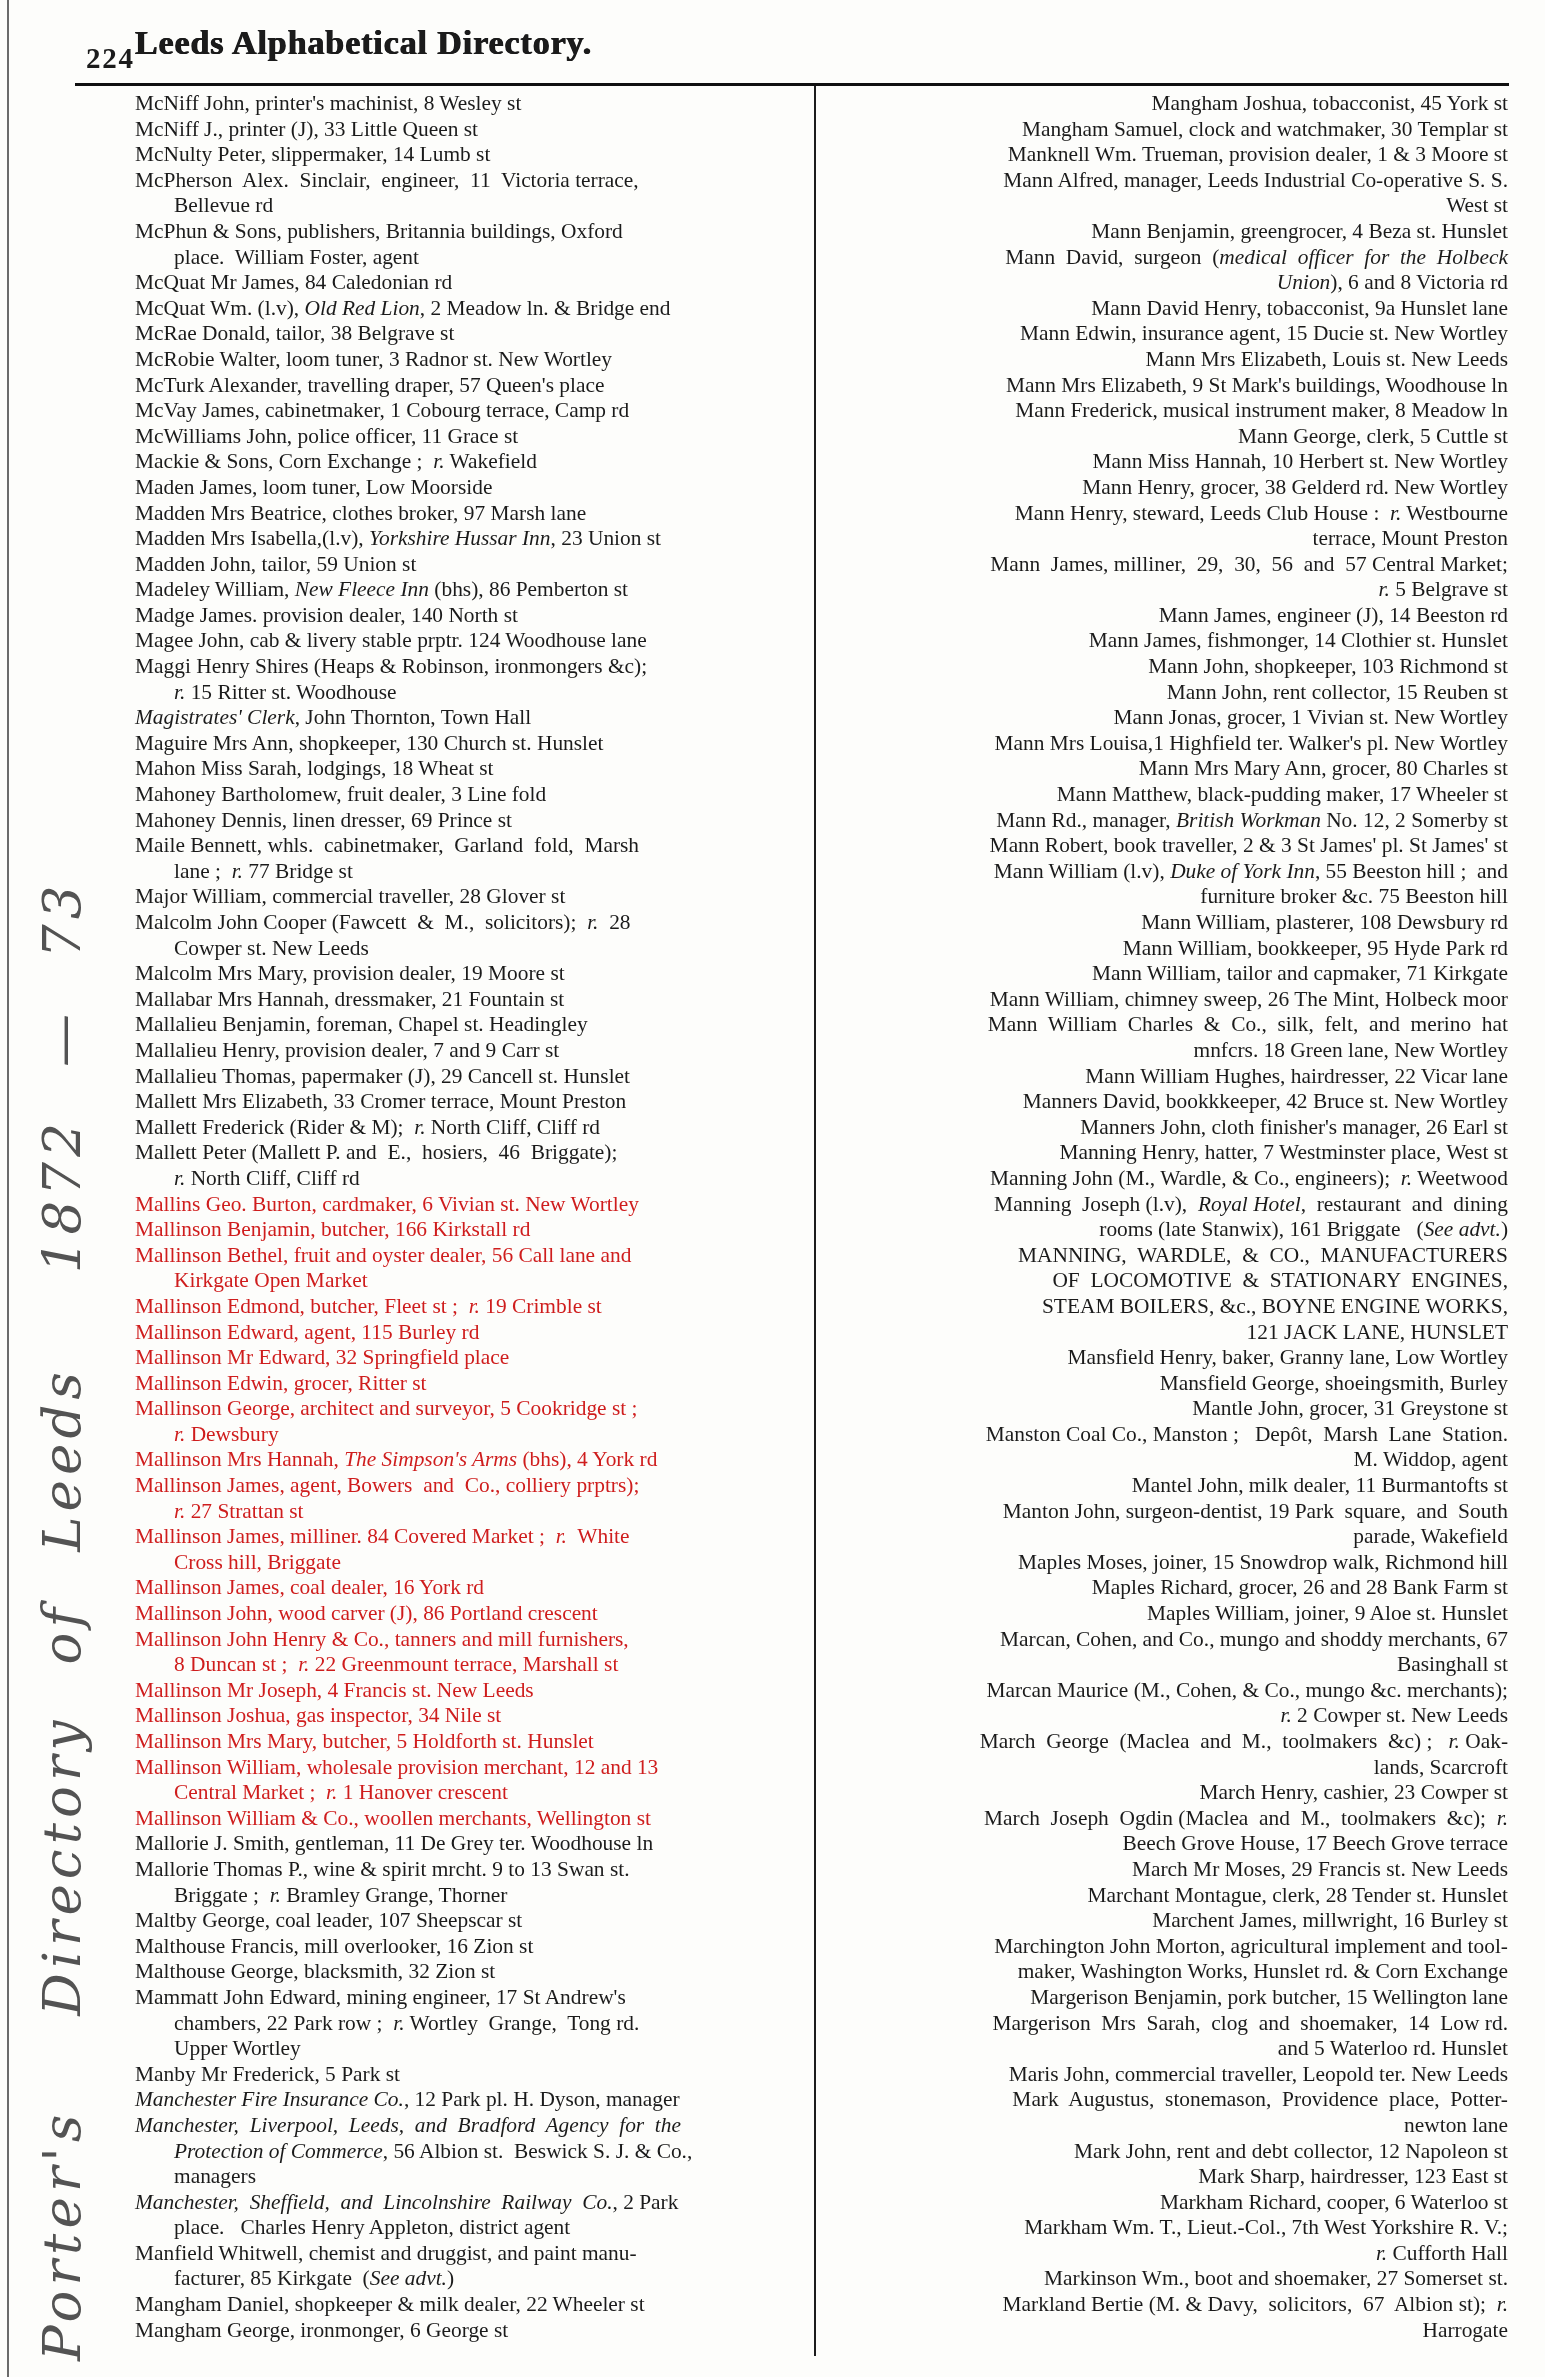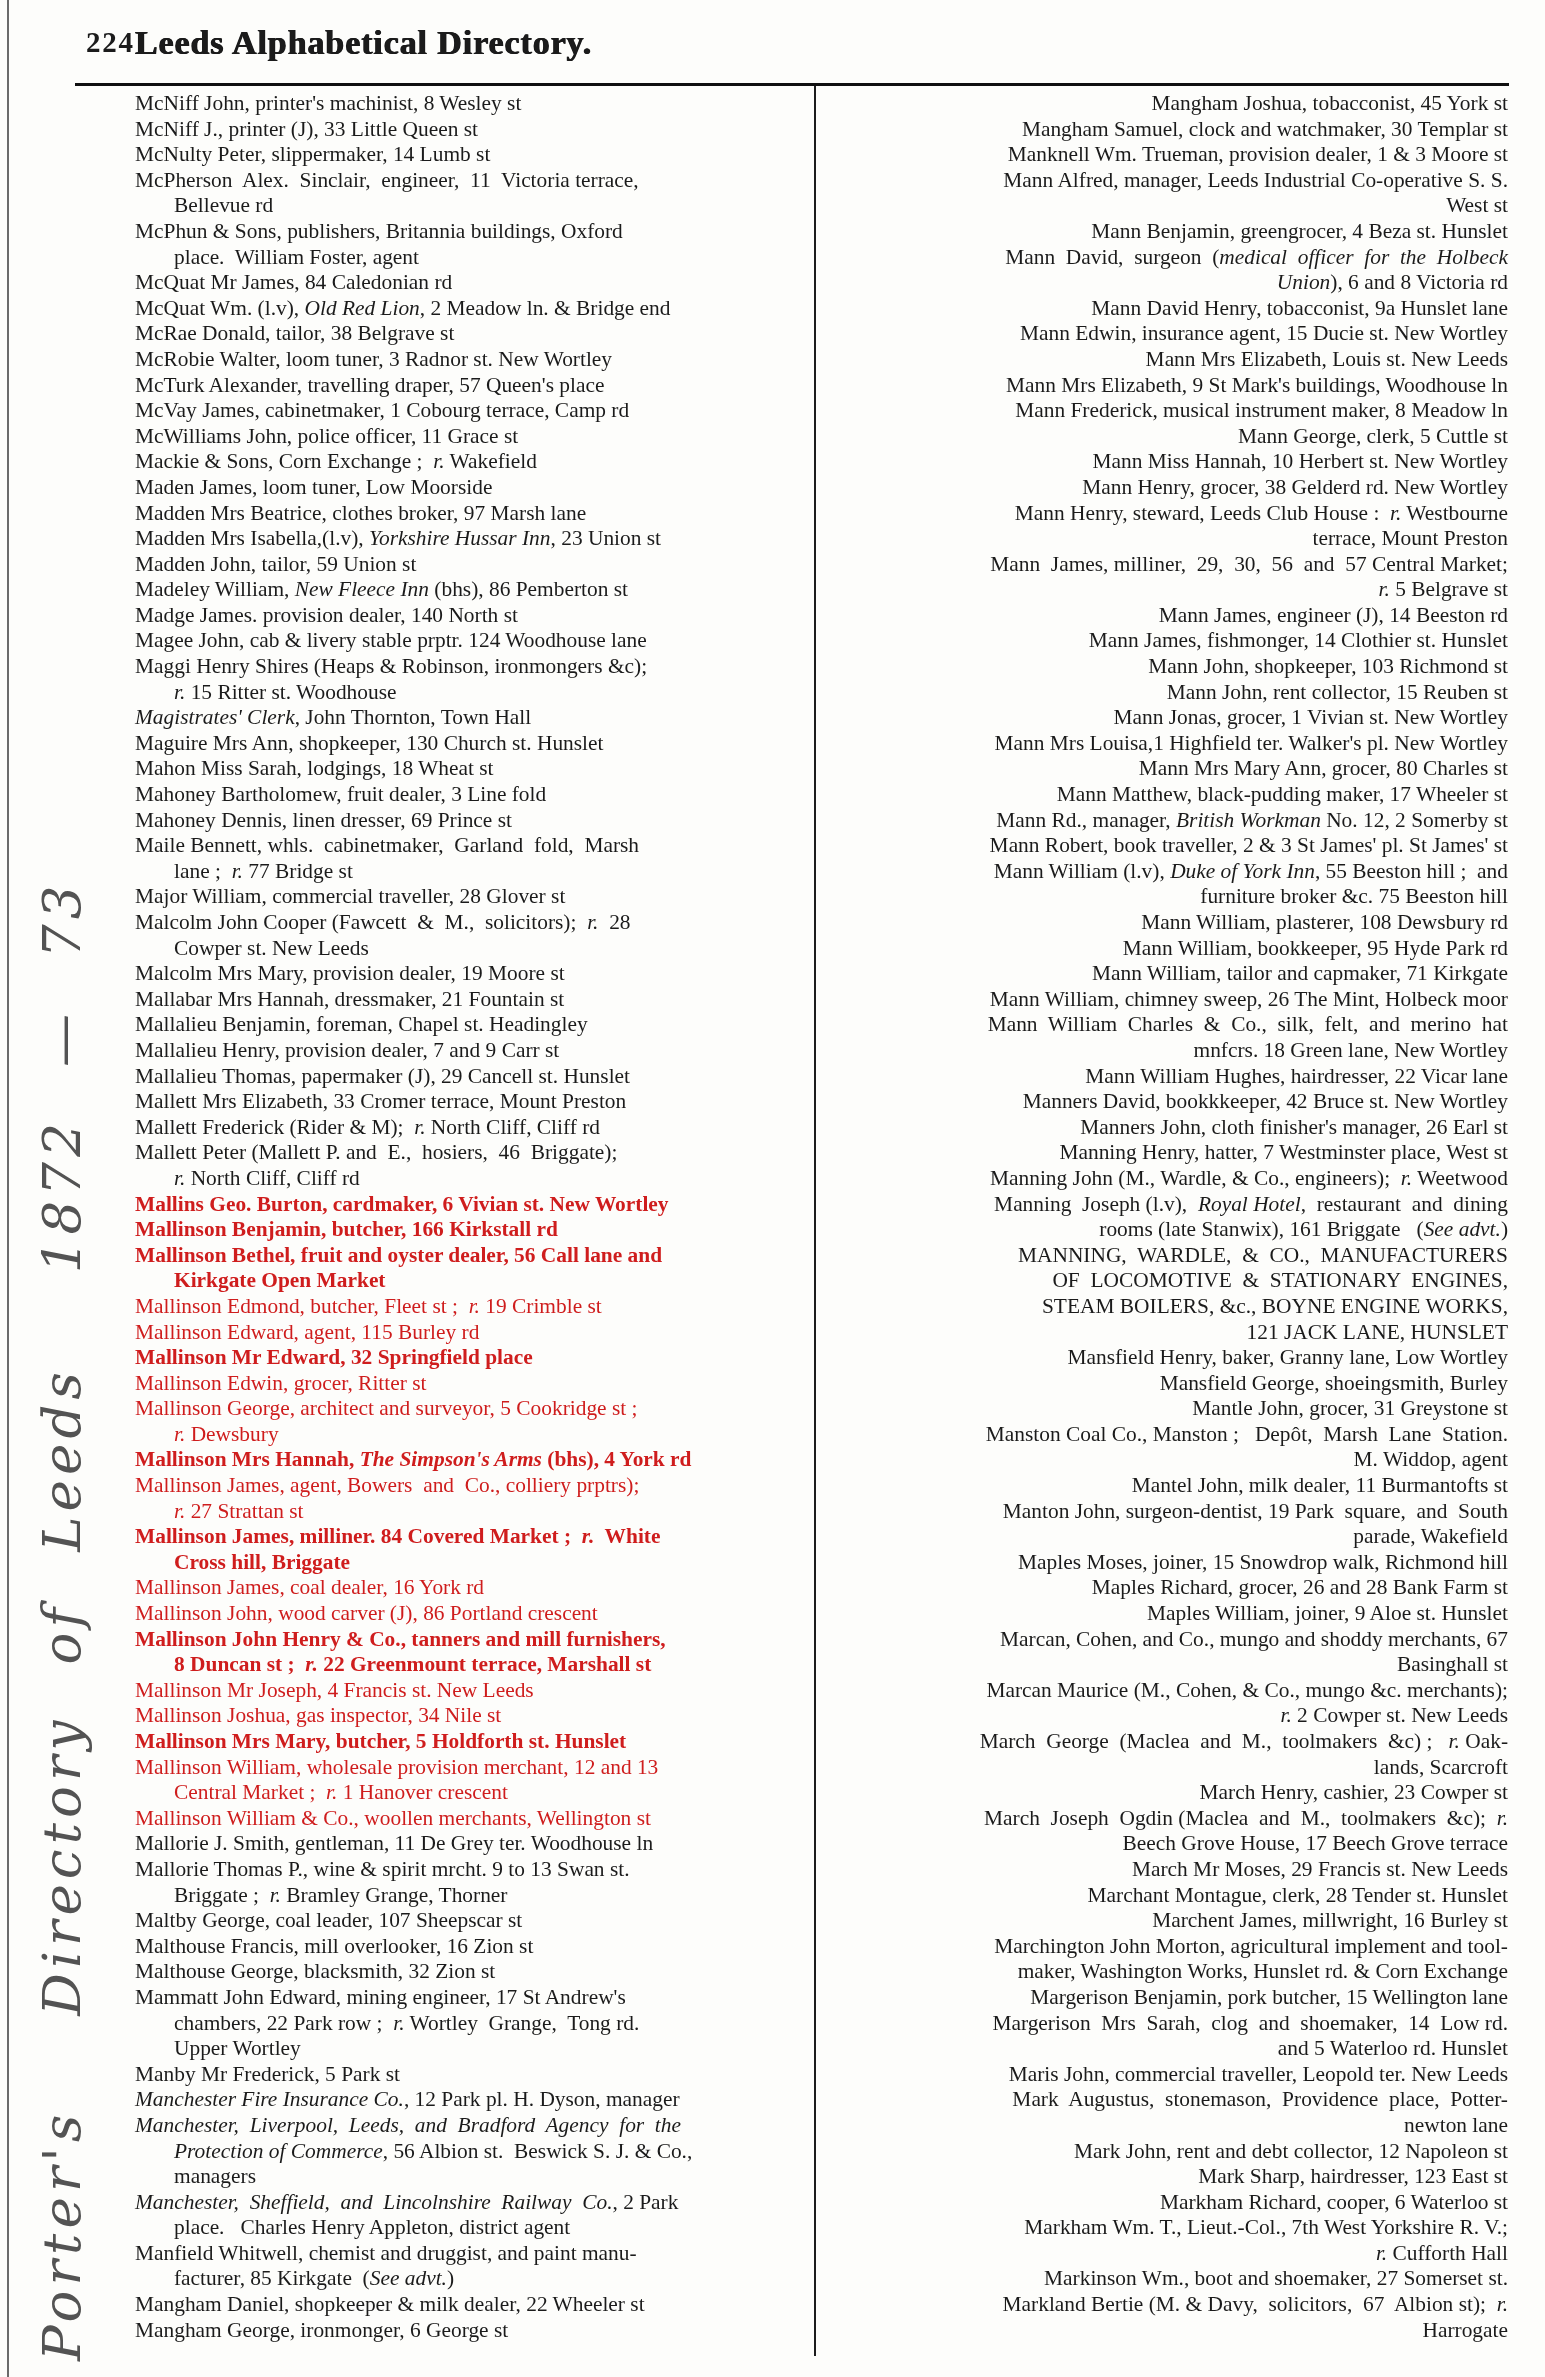--- a/index.html
+++ b/index.html
@@ -1,31 +1,31 @@
 <!DOCTYPE html>
 <html style="font-size:13.7px"><head>
 <meta charset="utf-8">
 <style>
   html,body{margin:0;padding:0;background:#e8e8e4;}
   #page{position:relative;width:1546px;height:2377px;background:#fdfdfb;overflow:hidden;
         font-family:"Liberation Serif", serif;color:#1b1b1b;}
   #scan-edge{position:absolute;left:6.9px;top:0;width:1.7px;height:2377px;background:#6b6b6b;}
-  #page-number{position:absolute;left:86px;top:26px;font-size:29px;font-weight:bold;letter-spacing:1.7px;}
+  #page-number{position:absolute;left:86px;top:42px;font-size:29px;font-weight:bold;letter-spacing:1.7px;}
   #page-title{position:absolute;left:135px;top:24px;width:1371px;
               font-size:34px;font-weight:bold;letter-spacing:0.9px;
               text-shadow:0.5px 0 0 #1b1b1b, -0.5px 0 0 #1b1b1b;}
   #header-rule{position:absolute;left:75px;top:83px;width:1434px;height:3.4px;background:#101010;}
   #col-divider{position:absolute;left:814px;top:86px;width:1.7px;height:2270px;background:#1c1c1c;}
   .col{position:absolute;top:91px;}
   #col-left{left:135px;width:677px;}
   #col-right{left:829px;width:679px;text-align:right;}
   .line{white-space:pre;height:25.6px;line-height:25.6px;font-size:21.4px;}
   .cont{padding-left:39px;}
   .red{color:#cf1d1d;}
-  .bold{font-weight:bold;}
+  .bold{font-weight:normal;}
   .it{font-style:italic;}
   #margin-note{position:absolute;left:13.7px;top:2361px;width:2073px;height:94px;
                transform:rotate(-90deg);transform-origin:0 0;
                display:flex;align-items:center;gap:94px;
                font-family:"DejaVu Serif", serif;font-style:italic;
                font-size:53px;color:#454545;letter-spacing:5.1px;word-spacing:29px;opacity:0.92;}
   .mn-word{white-space:pre;}
 </style>
 </head>
 <body>

